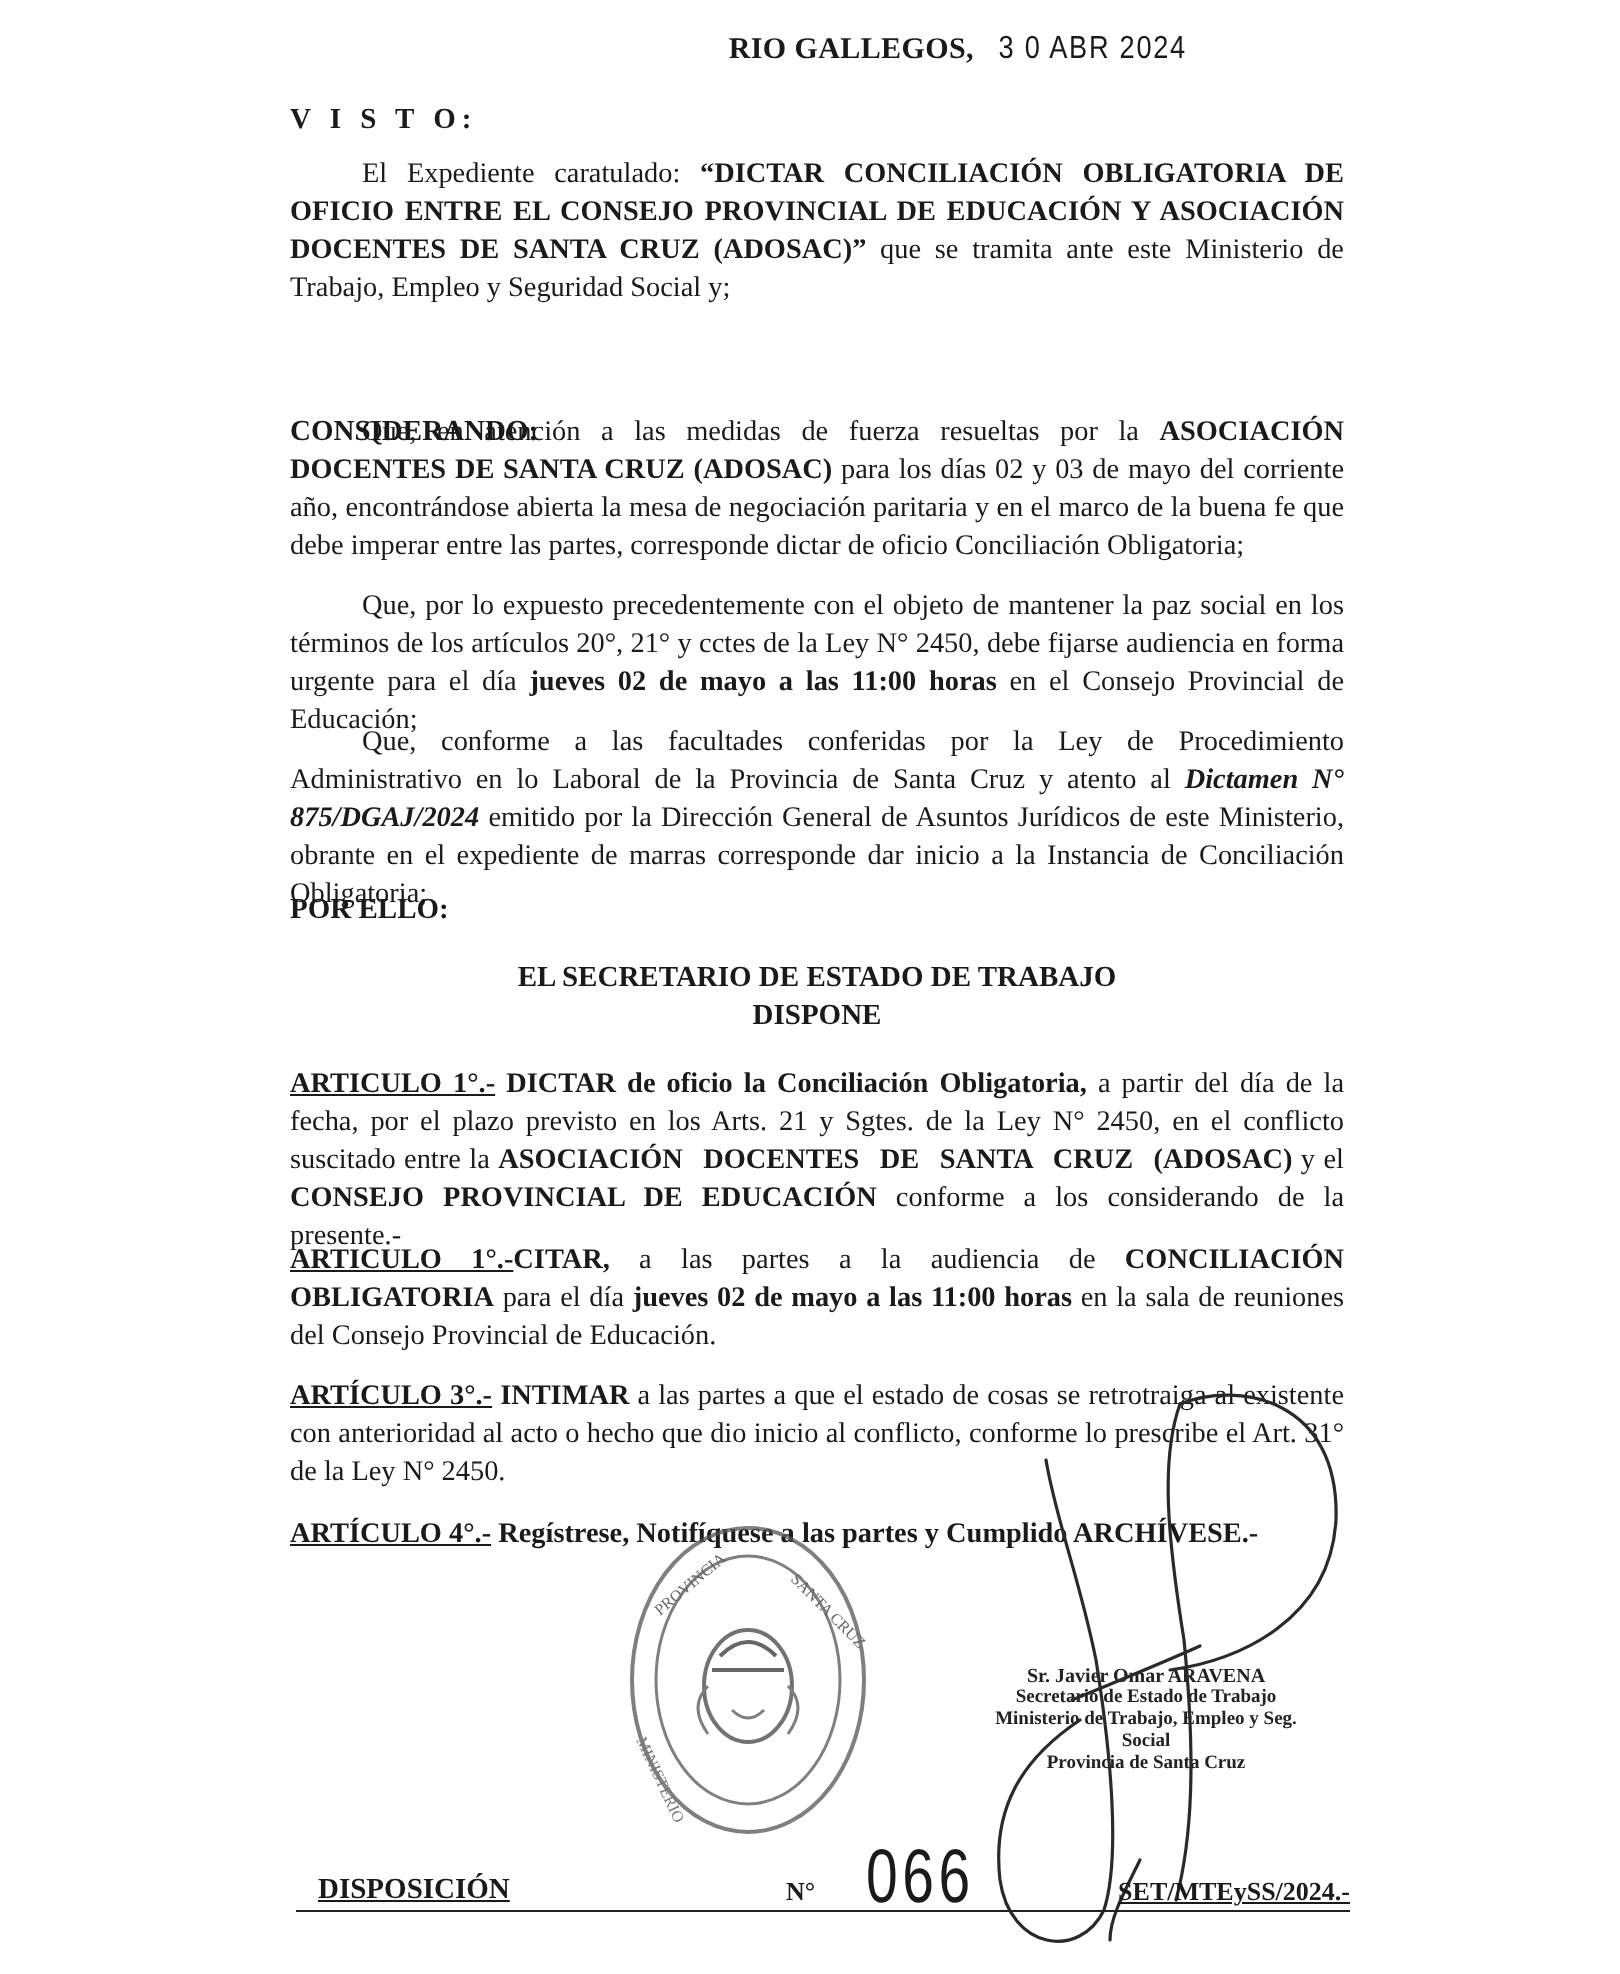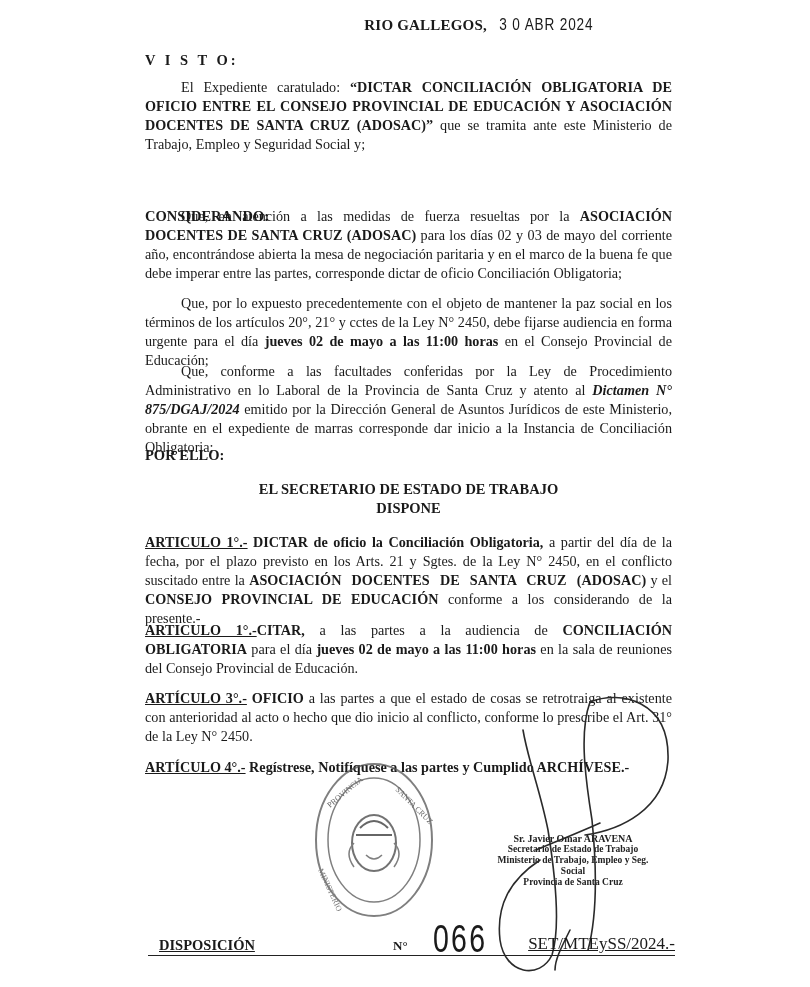--- a/index.html
+++ b/index.html
@@ -15,21 +15,21 @@
   .para { left:145px; width:527px; font-size:14.2px; line-height:19px; text-align:justify; text-align-last:left; }
   .para .indent { display:inline-block; width:36px; }
   b { font-weight:bold; }
   .center { left:145px; width:527px; text-align:center; font-weight:bold; font-size:14.5px; line-height:19px; }
   .art-label { text-decoration:underline; font-weight:bold; }
   .sig { font-size:9.5px; line-height:11px; text-align:center; font-weight:bold; color:#222; }
   .disp-row { left:148px; top:922px; width:527px; height:36px; }
   .disp-label { position:absolute; left:0; bottom:4px; font-weight:bold; font-size:14.5px; text-decoration:underline;margin-left:11px; }
   .disp-no { position:absolute; left:245px; bottom:4px; font-weight:bold; font-size:13px; }
   .disp-num { position:absolute; left:285px; bottom:0px; font-family:"Liberation Sans", sans-serif; font-size:38px; letter-spacing:3px; transform:scaleX(0.75); transform-origin:left bottom; line-height:38px; }
-  .disp-suffix { position:absolute; right:0; bottom:4px; font-weight:normal; font-size:17px; text-decoration:underline;text-align:right; }
+  .disp-suffix { position:absolute; right:0; bottom:4px; font-weight:bold; font-size:13px; text-decoration:underline;text-align:right; }
   .disp-underline { position:absolute; left:0; right:0; bottom:2px; border-bottom:1.5px solid #222; }
   svg.overlay { position:absolute; left:0; top:0; pointer-events:none; }
 </style>
 </head>
 <body>
 
 <div class="page">
 
   <div class="abs header-line">
     <span class="place">RIO GALLEGOS,</span>
@@ -52,21 +52,21 @@
 
   <div class="abs center" style="top:480px;">
     <div>EL SECRETARIO DE ESTADO DE TRABAJO</div>
     <div>DISPONE</div>
   </div>
 
   <div class="abs para" style="top:533px;"><span class="art-label">ARTICULO 1°.-</span><b> DICTAR de oficio la Conciliación Obligatoria,</b><span> a partir del día de la fecha, por el plazo previsto en los Arts. 21 y Sgtes. de la Ley N° 2450, en el conflicto suscitado entre la </span><b style="word-spacing:6px;">ASOCIACIÓN DOCENTES   DE SANTA CRUZ (ADOSAC)</b><span> y el </span><b>CONSEJO PROVINCIAL DE EDUCACIÓN</b><span> conforme a los considerando de la presente.-</span></div>
 
   <div class="abs para" style="top:621px;"><span class="art-label">ARTICULO 1°.-</span><b>CITAR,</b><span> a las partes a la audiencia de </span><b>CONCILIACIÓN OBLIGATORIA</b><span> para el día </span><b>jueves 02 de mayo a las 11:00 horas</b><span> en la sala de reuniones del Consejo Provincial de Educación.</span></div>
 
-  <div class="abs para" style="top:689px;"><span class="art-label">ARTÍCULO 3°.-</span><b> OFICIO</b><span> a las partes a que el estado de cosas se retrotraiga al existente con anterioridad al acto o hecho que dio inicio al conflicto, conforme lo prescribe el Art. 31° de la Ley N° 2450.</span></div>
+  <div class="abs para" style="top:689px;"><span class="art-label">ARTÍCULO 3°.-</span><b> INTIMAR</b><span> a las partes a que el estado de cosas se retrotraiga al existente con anterioridad al acto o hecho que dio inicio al conflicto, conforme lo prescribe el Art. 31° de la Ley N° 2450.</span></div>
 
   <div class="abs para" style="top:758px;"><span class="art-label">ARTÍCULO 4°.-</span><b> Regístrese, Notifíquese a las partes y Cumplido </b><b>ARCHÍVESE.-</b></div>
 
   <svg class="overlay" width="810" height="987">
     <g opacity="0.75" stroke="#555" fill="none">
       <ellipse cx="374" cy="840" rx="58" ry="76" stroke-width="2"></ellipse>
       <ellipse cx="374" cy="840" rx="46" ry="62" stroke-width="1.5"></ellipse>
       <ellipse cx="374" cy="843" rx="22" ry="28" stroke-width="2" stroke="#444"></ellipse>
       <path d="M356 835 L392 835" stroke-width="2" stroke="#333"></path>
       <path d="M360 828 q14 -14 28 0" stroke-width="2" stroke="#333"></path>

